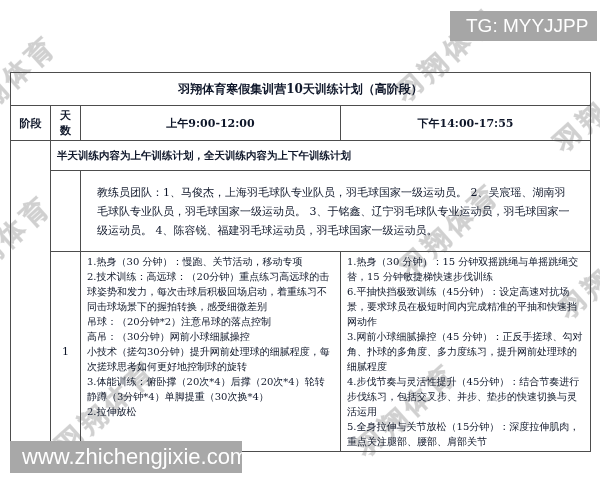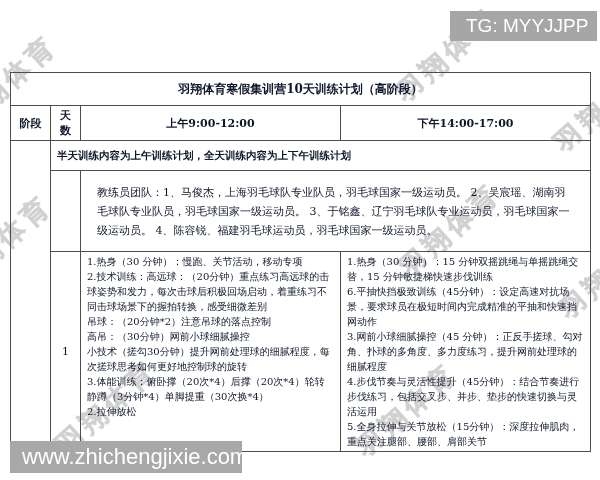--- a/index.html
+++ b/index.html
@@ -69,21 +69,21 @@
       <col style="width:250px">
   </colgroup>
   <tbody>
     <tr class="row-title">
       <td colspan="4">羽翔体育寒假集训营10天训练计划（高阶段）</td>
     </tr>
     <tr class="row-head">
       <td>阶段</td>
       <td>天数</td>
       <td>上午9:00-12:00</td>
-      <td>下午14:00-17:00</td>
+      <td>下午14:00-17:55</td>
     </tr>
     <tr class="row-note">
       <td rowspan="3"></td>
       <td colspan="3">半天训练内容为上午训练计划，全天训练内容为上下午训练计划</td>
     </tr>
     <tr class="row-coach">
       <td></td>
       <td colspan="2" class="coach-cell">教练员团队：1、马俊杰，上海羽毛球队专业队员，羽毛球国家一级运动员。  2、吴宸瑶、湖南羽毛球队专业队员，羽毛球国家一级运动员。  3、于铭鑫、辽宁羽毛球队专业运动员，羽毛球国家一级运动员。  4、陈容锐、福建羽毛球运动员，羽毛球国家一级运动员。</td>
     </tr>
     <tr class="row-day">

